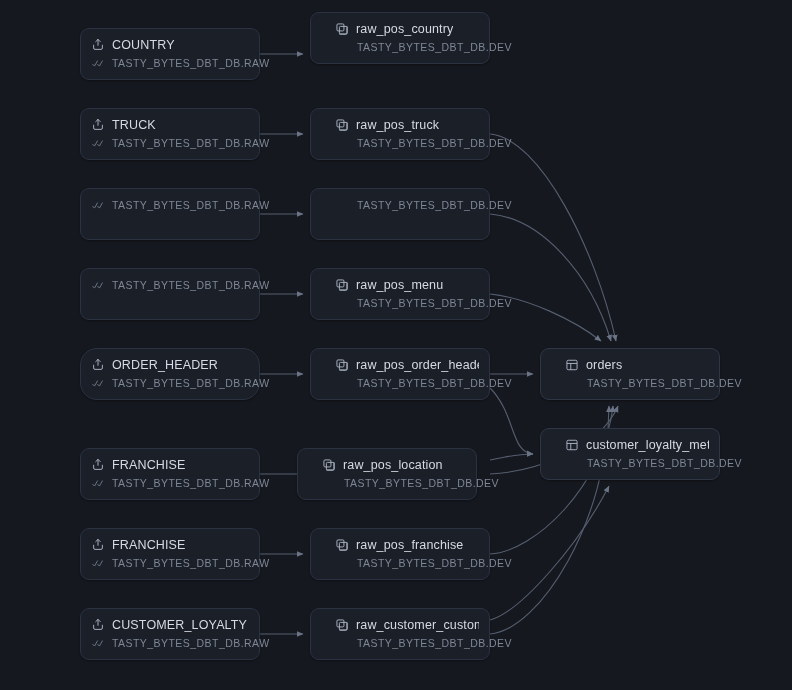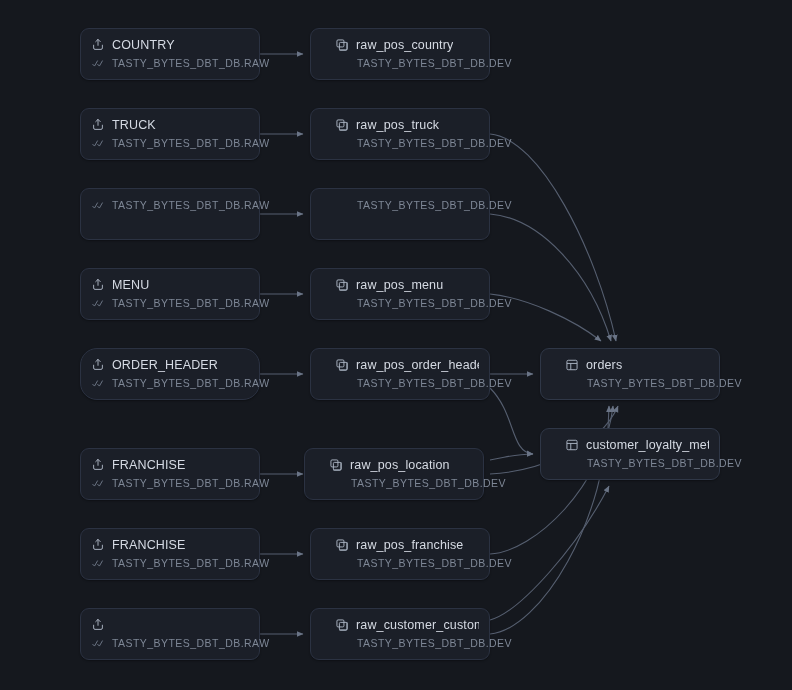--- a/index.html
+++ b/index.html
@@ -167,28 +167,20 @@
       <span class="icon dim">
           <svg viewBox="0 0 16 16">
             <path d="M2 9.5 L4 11.5 L7.4 5.6 M7.6 9.5 L9.6 11.5 L13 5.6" fill="none" stroke="currentColor" stroke-width="1.1" stroke-linecap="round" stroke-linejoin="round"></path>
           </svg>
         </span>
       <span class="node-sub">TASTY_BYTES_DBT_DB.RAW</span>
     </div>
   </div>
 
   <div class="node src" style="left:80px; top:268px;">
-    <div class="node-title-row">
-      <span class="icon">
-          <svg viewBox="0 0 16 16">
-            <path d="M8 1.6 L8 8.4 M5.4 4.2 L8 1.6 L10.6 4.2 M3 8.2 L3 11.4 A1.6 1.6 0 0 0 4.6 13 L11.4 13 A1.6 1.6 0 0 0 13 11.4 L13 8.2" fill="none" stroke="currentColor" stroke-width="1.1" stroke-linecap="round" stroke-linejoin="round"></path>
-          </svg>
-        </span>
-      <span class="node-title">MENU</span>
-    </div>
     <div class="node-sub-row">
       <span class="icon dim">
           <svg viewBox="0 0 16 16">
             <path d="M2 9.5 L4 11.5 L7.4 5.6 M7.6 9.5 L9.6 11.5 L13 5.6" fill="none" stroke="currentColor" stroke-width="1.1" stroke-linecap="round" stroke-linejoin="round"></path>
           </svg>
         </span>
       <span class="node-sub">TASTY_BYTES_DBT_DB.RAW</span>
     </div>
   </div>
 
@@ -249,32 +241,33 @@
     </div>
   </div>
 
   <div class="node src" style="left:80px; top:608px;">
     <div class="node-title-row">
       <span class="icon">
           <svg viewBox="0 0 16 16">
             <path d="M8 1.6 L8 8.4 M5.4 4.2 L8 1.6 L10.6 4.2 M3 8.2 L3 11.4 A1.6 1.6 0 0 0 4.6 13 L11.4 13 A1.6 1.6 0 0 0 13 11.4 L13 8.2" fill="none" stroke="currentColor" stroke-width="1.1" stroke-linecap="round" stroke-linejoin="round"></path>
           </svg>
         </span>
-    </div>
-    <div class="node-sub-row">
-      <span class="icon dim">
-          <svg viewBox="0 0 16 16">
-            <path d="M2 9.5 L4 11.5 L7.4 5.6 M7.6 9.5 L9.6 11.5 L13 5.6" fill="none" stroke="currentColor" stroke-width="1.1" stroke-linecap="round" stroke-linejoin="round"></path>
-          </svg>
-        </span>
-      <span class="node-sub">TASTY_BYTES_DBT_DB.RAW</span>
-    </div>
-  </div>
-
-  <div class="node raw" style="left:310px; top:28px;">
+      <span class="node-title">CUSTOMER_LOYALTY</span>
+    </div>
+    <div class="node-sub-row">
+      <span class="icon dim">
+          <svg viewBox="0 0 16 16">
+            <path d="M2 9.5 L4 11.5 L7.4 5.6 M7.6 9.5 L9.6 11.5 L13 5.6" fill="none" stroke="currentColor" stroke-width="1.1" stroke-linecap="round" stroke-linejoin="round"></path>
+          </svg>
+        </span>
+      <span class="node-sub">TASTY_BYTES_DBT_DB.RAW</span>
+    </div>
+  </div>
+
+  <div class="node raw" style="left:310px; top:12px;">
     <div class="node-title-row">
       <span class="icon">
           <svg viewBox="0 0 16 16">
             <rect x="2.2" y="2.2" width="8" height="8" rx="1.3" fill="none" stroke="currentColor" stroke-width="1.1"></rect>
             <path d="M5.4 13.8 L12.4 13.8 A1.4 1.4 0 0 0 13.8 12.4 L13.8 5.4" fill="none" stroke="currentColor" stroke-width="1.1" stroke-linecap="round"></path>
             <rect x="5" y="5" width="8.8" height="8.8" rx="1.3" fill="none" stroke="currentColor" stroke-width="1.1"></rect>
           </svg>
         </span>
       <span class="node-title">raw_pos_country</span>
     </div>
@@ -330,21 +323,21 @@
             <rect x="5" y="5" width="8.8" height="8.8" rx="1.3" fill="none" stroke="currentColor" stroke-width="1.1"></rect>
           </svg>
         </span>
       <span class="node-title">raw_pos_order_header</span>
     </div>
     <div class="node-sub-row">
       <span class="node-sub">TASTY_BYTES_DBT_DB.DEV</span>
     </div>
   </div>
 
-  <div class="node raw" style="left:304px; top:448px;">
+  <div class="node raw" style="left:297px; top:448px;">
     <div class="node-title-row">
       <span class="icon">
           <svg viewBox="0 0 16 16">
             <rect x="2.2" y="2.2" width="8" height="8" rx="1.3" fill="none" stroke="currentColor" stroke-width="1.1"></rect>
             <path d="M5.4 13.8 L12.4 13.8 A1.4 1.4 0 0 0 13.8 12.4 L13.8 5.4" fill="none" stroke="currentColor" stroke-width="1.1" stroke-linecap="round"></path>
             <rect x="5" y="5" width="8.8" height="8.8" rx="1.3" fill="none" stroke="currentColor" stroke-width="1.1"></rect>
           </svg>
         </span>
       <span class="node-title">raw_pos_location</span>
     </div>

